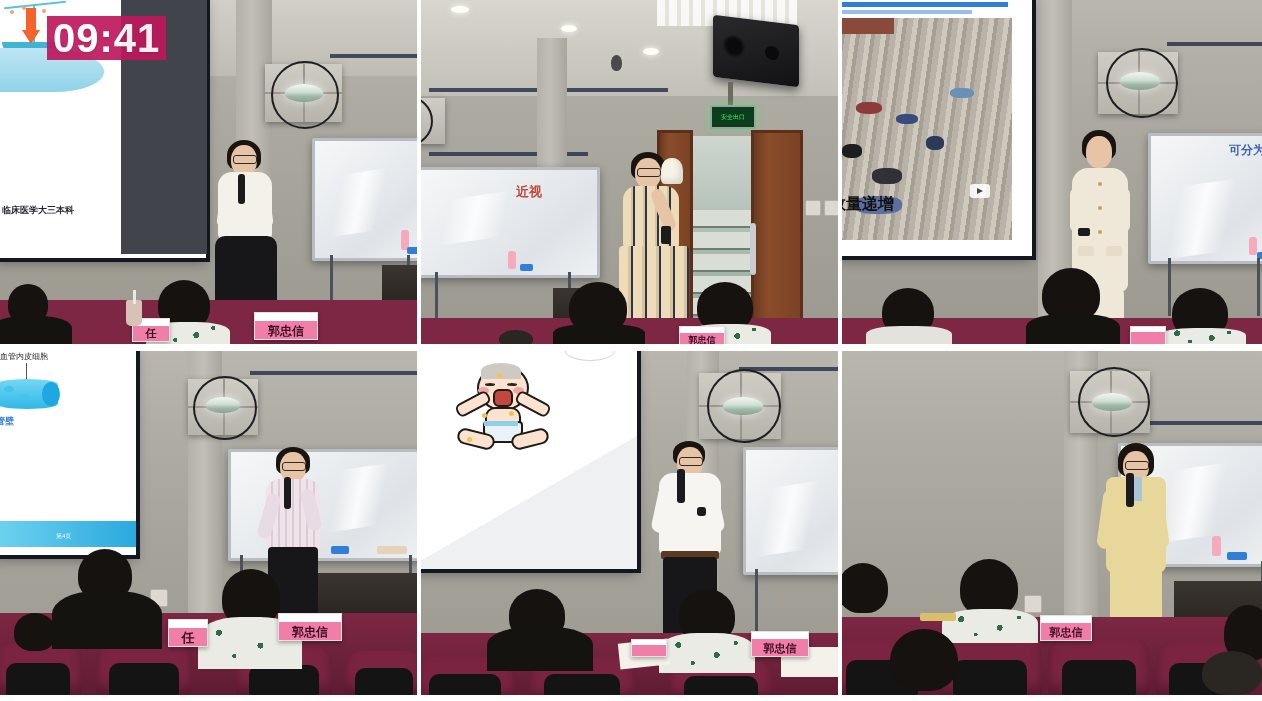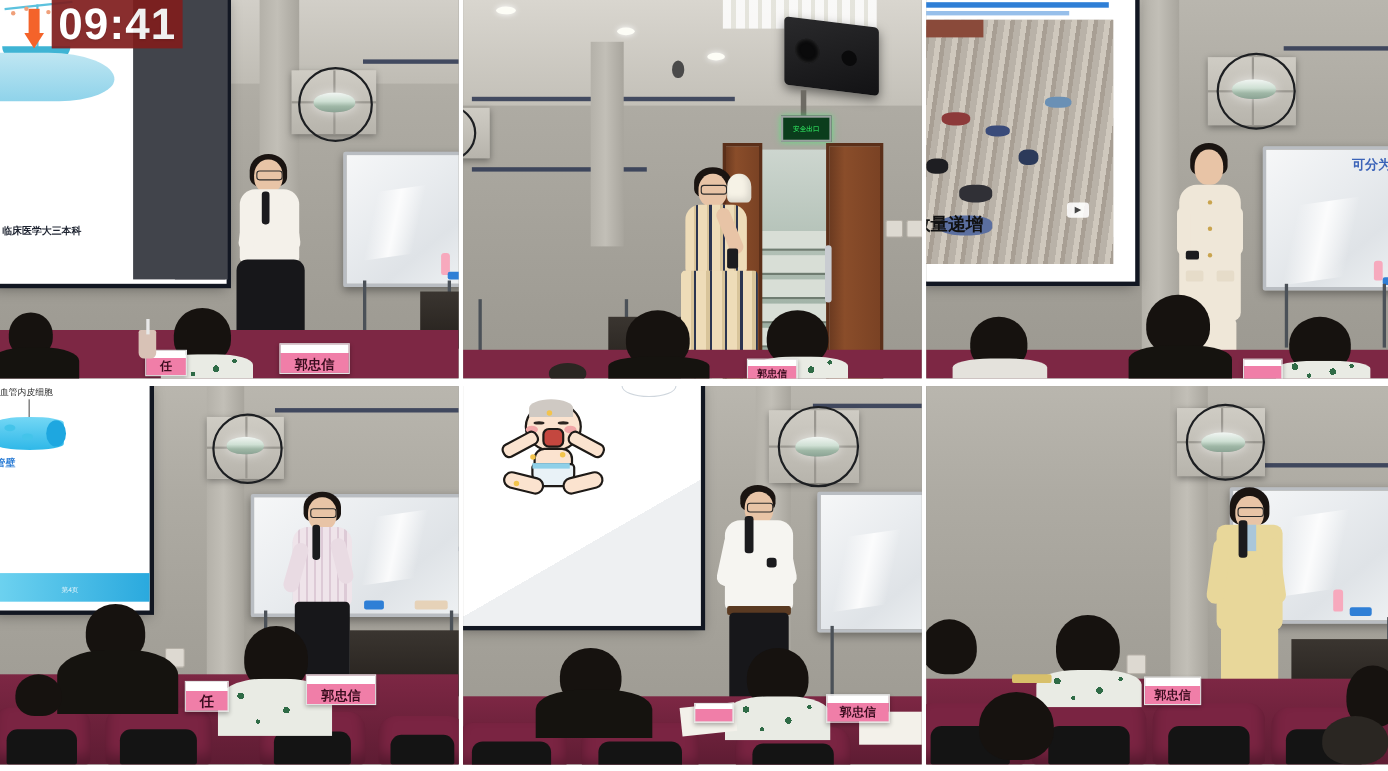--- a/index.html
+++ b/index.html
@@ -81,22 +81,22 @@
   .person{position:absolute;}
   .p-head{position:absolute;border-radius:48% 48% 44% 44%;background:#e8c4a6;}
   .p-hair{position:absolute;border-radius:50% 50% 30% 30%;background:#1a1411;}
   .p-body{position:absolute;border-radius:14px 14px 6px 6px;}
   .p-skirt{position:absolute;background:#17171a;border-radius:4px 4px 10px 10px;}
   .p-arm{position:absolute;border-radius:8px;}
   .p-mic{position:absolute;background:#1b1b1e;border-radius:3px;}
   .p-glasses{position:absolute;border:1.5px solid #2a2a2a;border-radius:3px;}
 
   
-  #time-badge{position:absolute;left:47px;top:0;
-    background:#7f1d1d;color:#ffffff;
+  #time-badge{position:absolute;left:47px;top:16px;
+    background:#be185d;color:#ffffff;
     font-size:40px;font-weight:700;letter-spacing:1px;
     line-height:44px;padding:0 6px;opacity:.92;
     text-shadow:0 1px 2px rgba(0,0,0,.15);}
 
   
   .slide-text{position:absolute;color:#1d2330;font-weight:700;}
   .vessel{position:absolute;border-radius:50%/18%;
     background:linear-gradient(180deg,#74d7f5,#2fb8e8);}
   .dump{position:absolute;background:
      repeating-linear-gradient(98deg,#b9b2a8 0 6px,#cfc8bd 6px 11px,#a89f94 11px 15px),
@@ -231,20 +231,26 @@
     </div>
 
     <div class="outlet" style="left:384px;top:200px;width:14px;height:14px;"></div>
     <div class="outlet" style="left:403px;top:200px;width:14px;height:14px;"></div>
 
     <div class="lamp-plate" style="left:-26px;top:98px;width:50px;height:46px;">
       <div class="lamp-circle" style="left:-12px;top:-2px;width:46px;height:46px;"></div>
 
     </div>
 
+    <div class="wboard" style="left:-4px;top:167px;width:177px;height:105px;">
+      <div class="wb-glare" style="left:0;top:24px;width:140px;height:44px;"></div>
+      <div style="position:absolute;left:96px;top:14px;font-size:13px;color:#b84a3c;font-weight:700;line-height:1.2;">近视</div>
+      <div class="sanitizer" style="left:88px;bottom:6px;width:8px;height:18px;"></div>
+      <div class="eraser" style="left:100px;bottom:4px;width:13px;height:7px;"></div>
+    </div>
     <div class="wb-legs" style="left:14px;top:272px;width:130px;height:64px;"></div>
     <div class="cabinet" style="left:132px;top:288px;width:66px;height:56px;"></div>
 
     <div class="person" style="left:196px;top:152px;width:84px;height:192px;">
       <div class="p-hair" style="left:14px;top:0;width:34px;height:28px;"></div>
       <div class="p-head" style="left:18px;top:6px;width:26px;height:30px;"></div>
       <div class="p-glasses" style="left:20px;top:16px;width:22px;height:7px;"></div>
       <div class="p-body" style="left:6px;top:34px;width:56px;height:64px;
         background:repeating-linear-gradient(90deg,#eedcb8 0 8px,#d8c49a 8px 10px,#2b3550 10px 12px),#e5c9a2;"></div>
       <div class="p-skirt" style="left:2px;top:94px;width:70px;height:98px;

